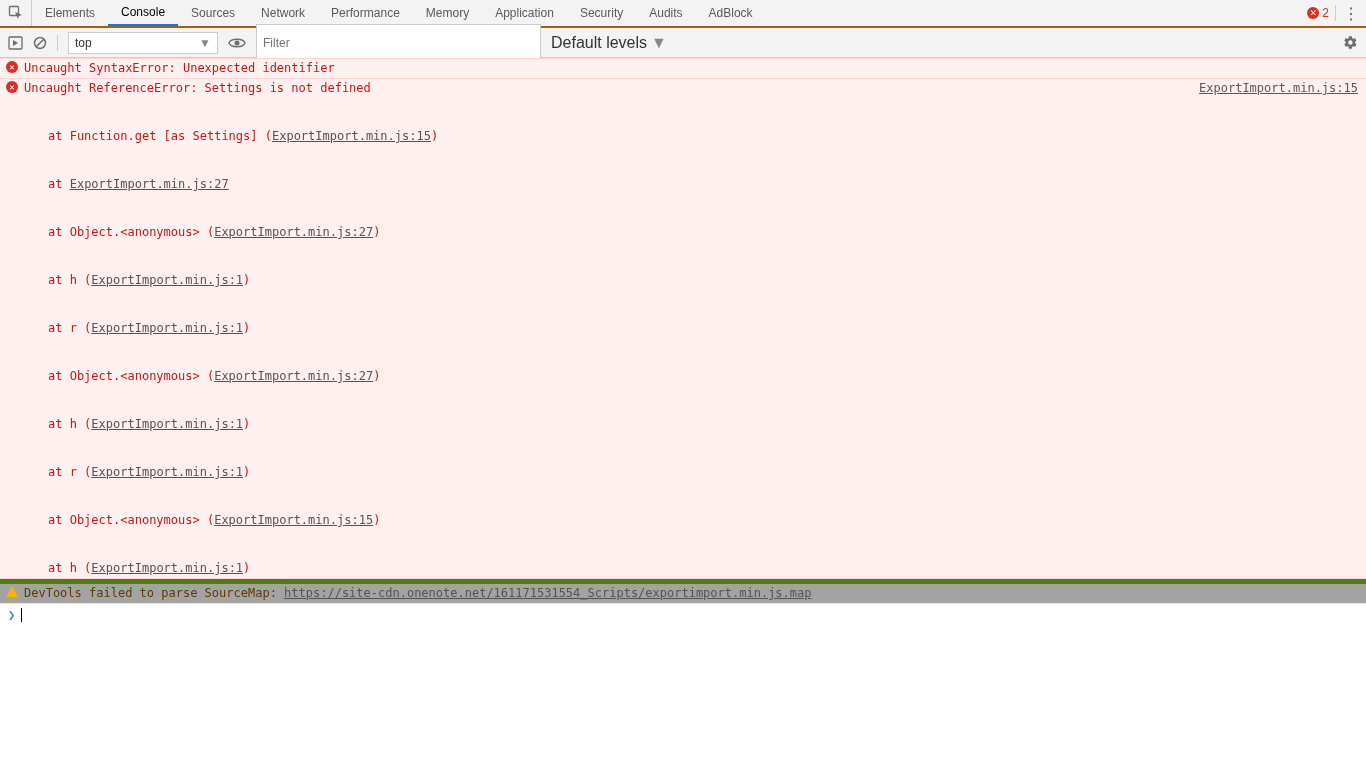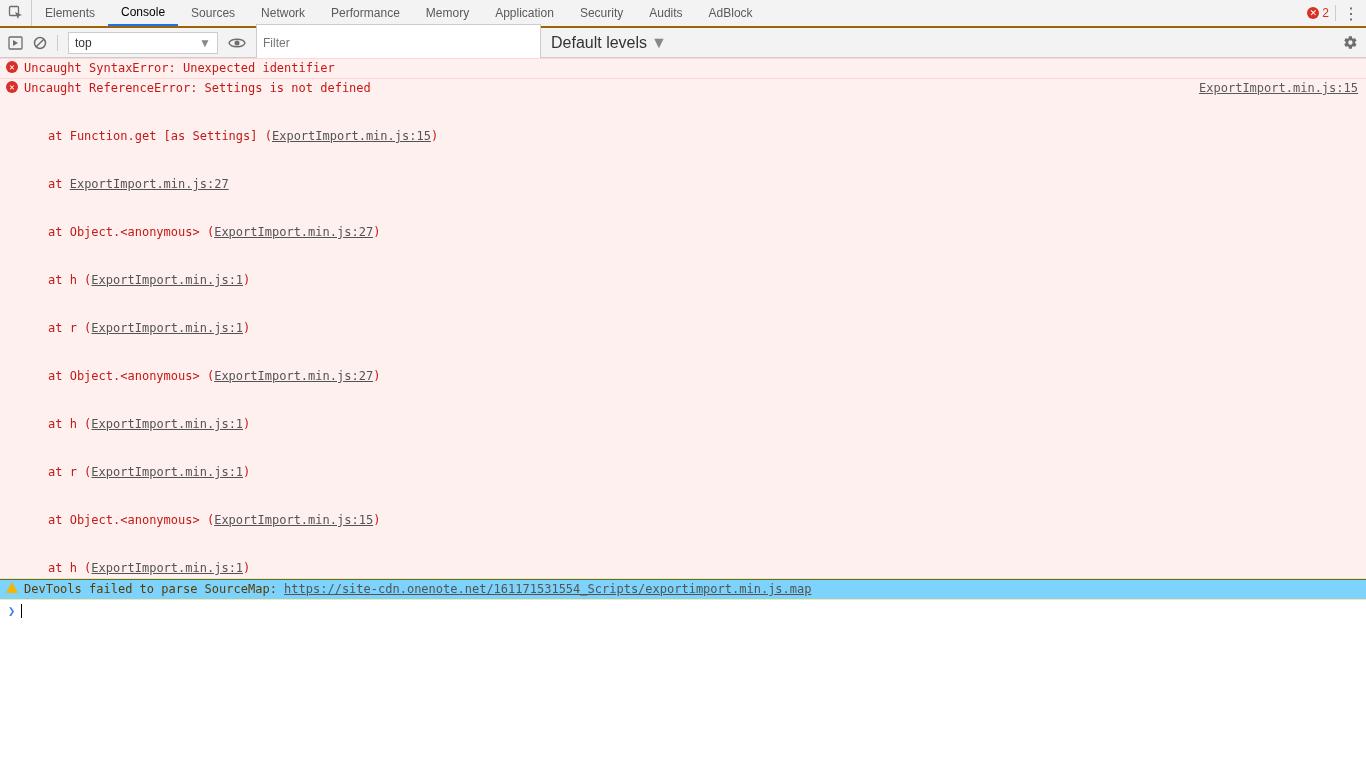--- a/index.html
+++ b/index.html
@@ -32,21 +32,21 @@
   
   .log-area { font-family: Menlo, Consolas, monospace; font-size:12px; line-height:15px; }
   .msg { position:relative; padding:2px 8px 2px 24px; display:flex; }
   .msg .txt { flex:1; }
   .msg .loc { position:absolute; right:8px; top:2px; text-decoration:underline; cursor:pointer; }
   .msg.error { background:#fff0f0; border-top:1px solid #ffd6d6; border-bottom:1px solid #ffd6d6; color:#c41a16; }
   .msg.error + .msg.error { border-top:none; }
   .msg.error .loc { color:#5a5a5a; }
   .msg .ico { position:absolute; left:6px; top:2px; width:12px; height:12px; border-radius:50%; display:flex; align-items:center; justify-content:center; font-size:9px; color:#fff; }
   .msg.error .ico { background:#d93025; }
-  .msg.warning { background:#7dd3fc; border-top:1px solid #4d7c0f; border-bottom:1px solid #f5e9a3; color:#5c3c00; }
+  .msg.warning { background:#a3a3a3; border-top:5px solid #4d7c0f; border-bottom:1px solid #f5e9a3; color:#5c3c00; }
   .msg.warning .ico { width:0; height:0; border-left:6px solid transparent; border-right:6px solid transparent; border-bottom:11px solid #f4b400; border-radius:0; background:none; top:2px; }
   .stack { padding-left:24px; color:#c41a16;margin-top:33px; }
   .stack .at { color:#c41a16; }
   .stack a, .msg.warning a { color:#545454; text-decoration:underline; cursor:pointer; }
   .prompt-row { display:flex; align-items:center; padding:3px 8px; gap:6px; }
   .prompt-chevron { color:#367cf1; font-weight:bold; font-family: Menlo, Consolas, monospace; }
   .prompt-input { border:none; outline:none; font-family: Menlo, Consolas, monospace; font-size:12px; flex:1; height:16px; }
   .cursor-bar { width:1px; height:14px; background:#000; display:inline-block; }
 
   svg { display:block; }

